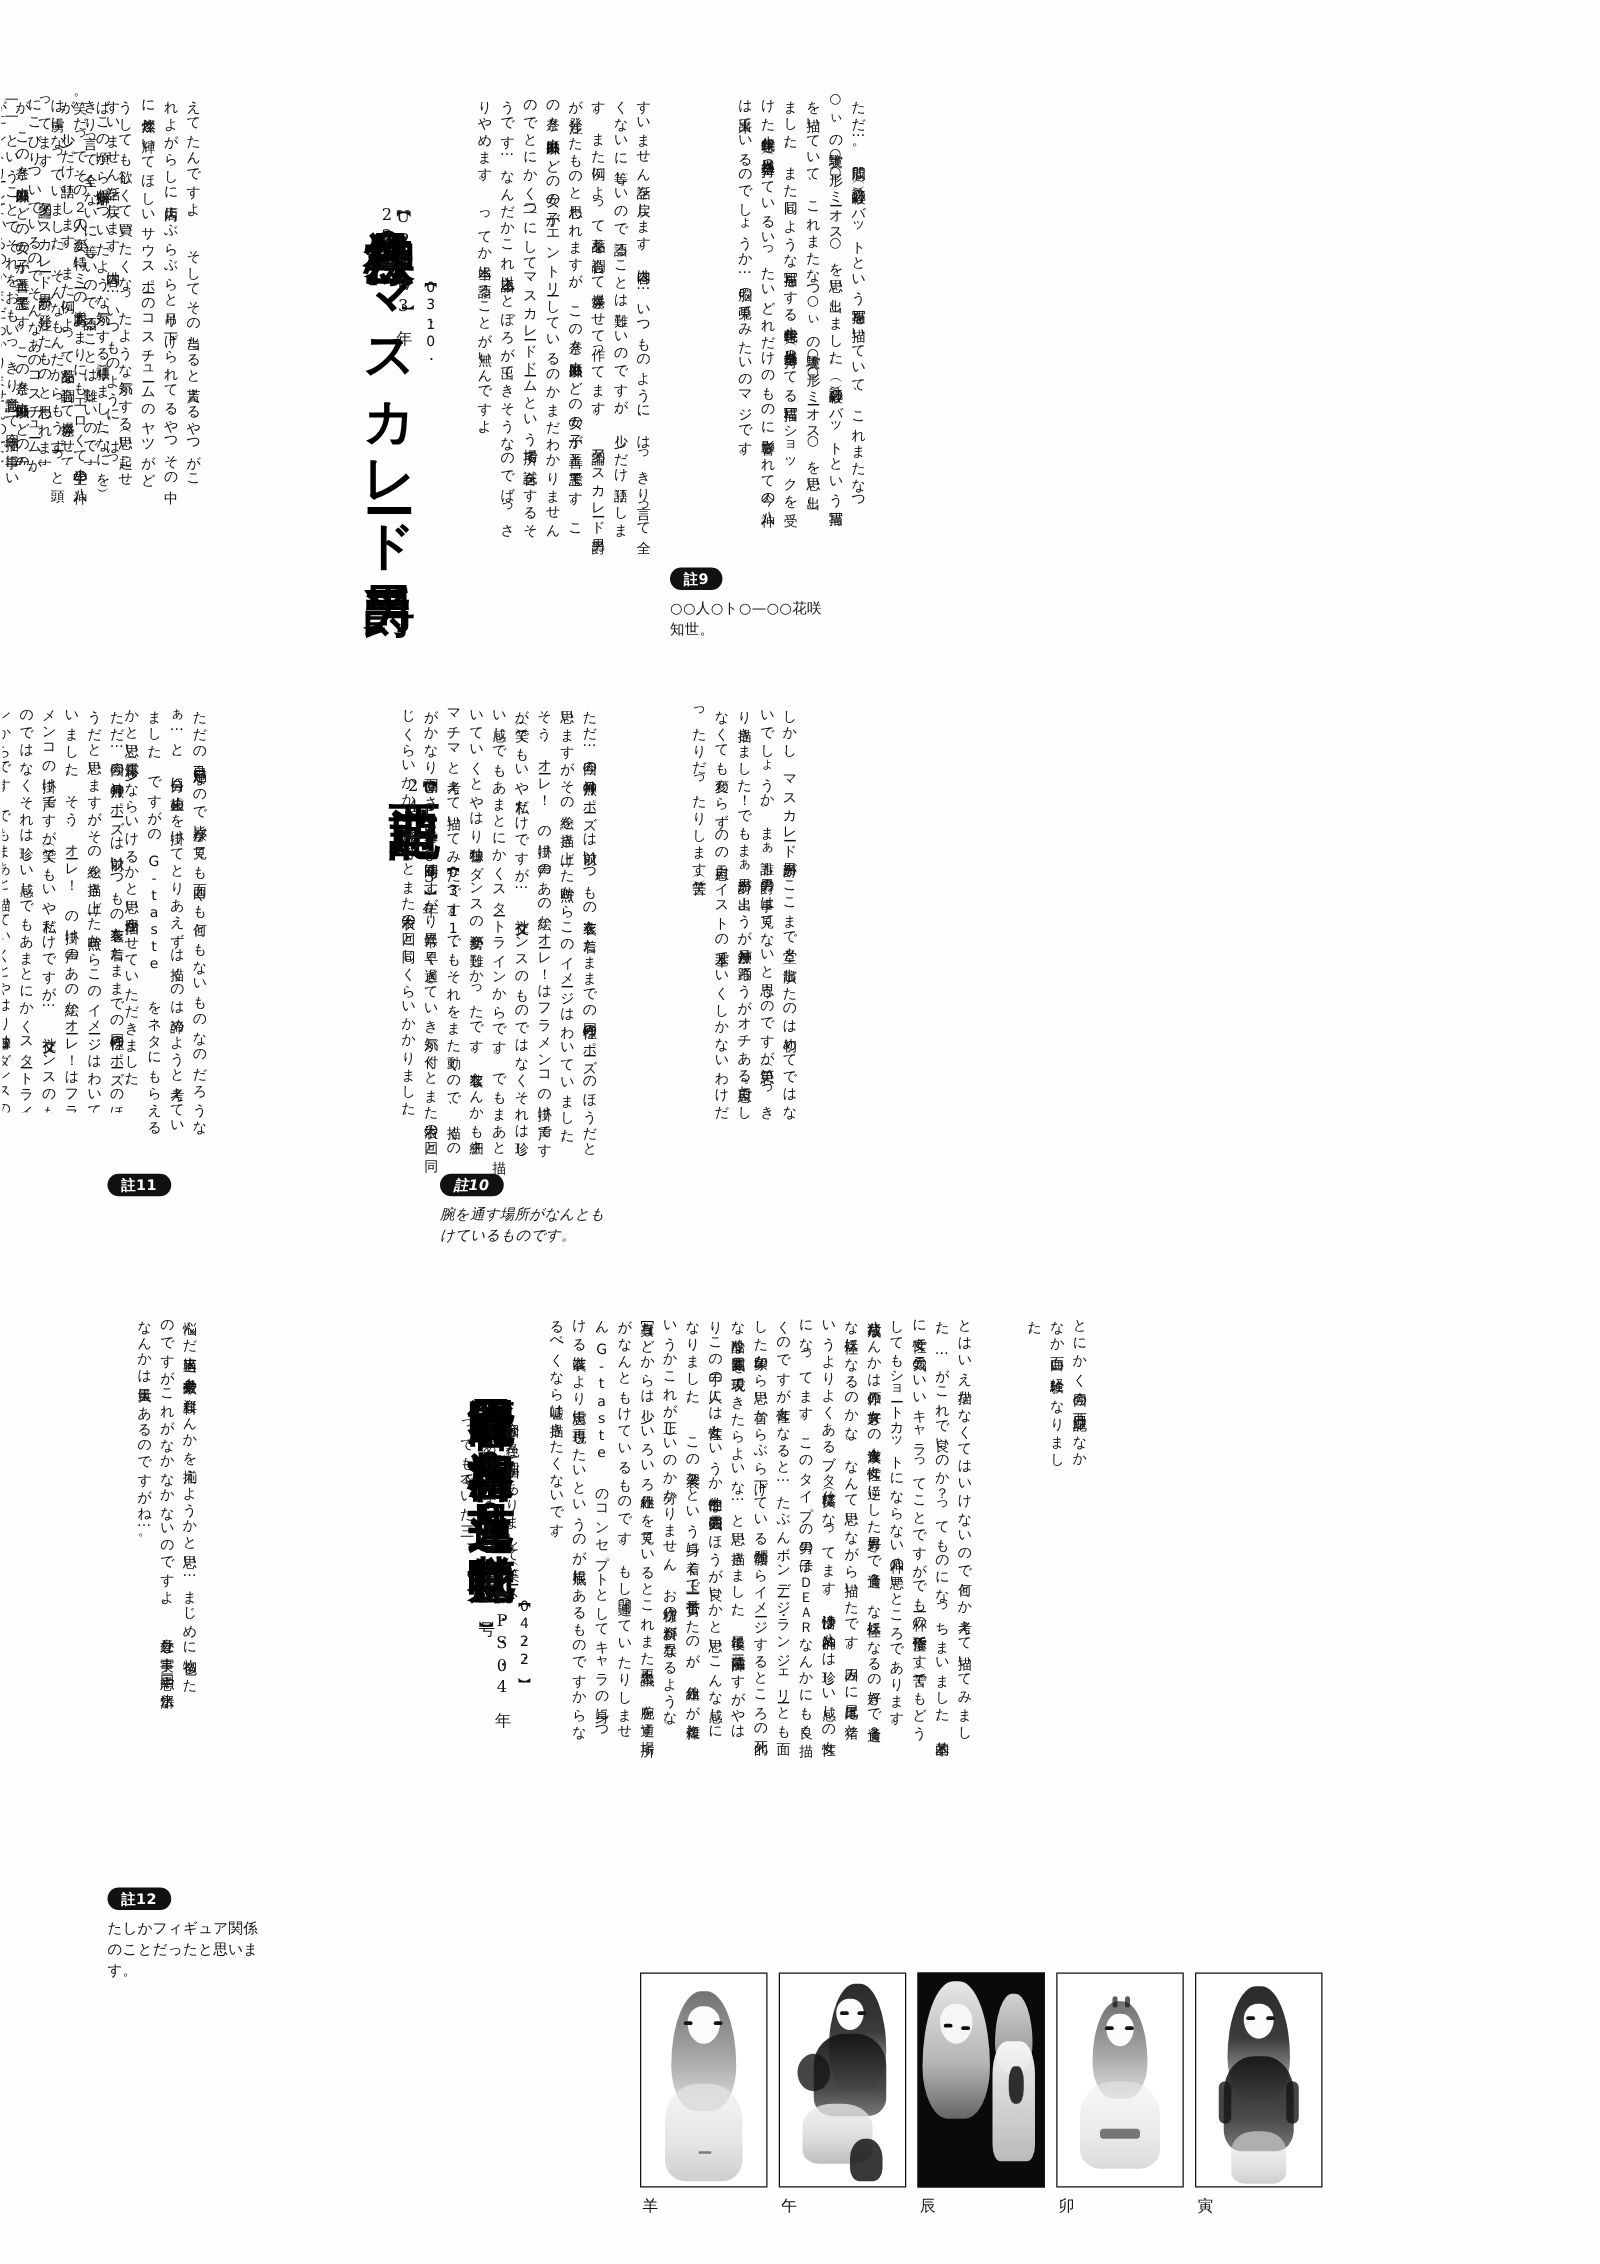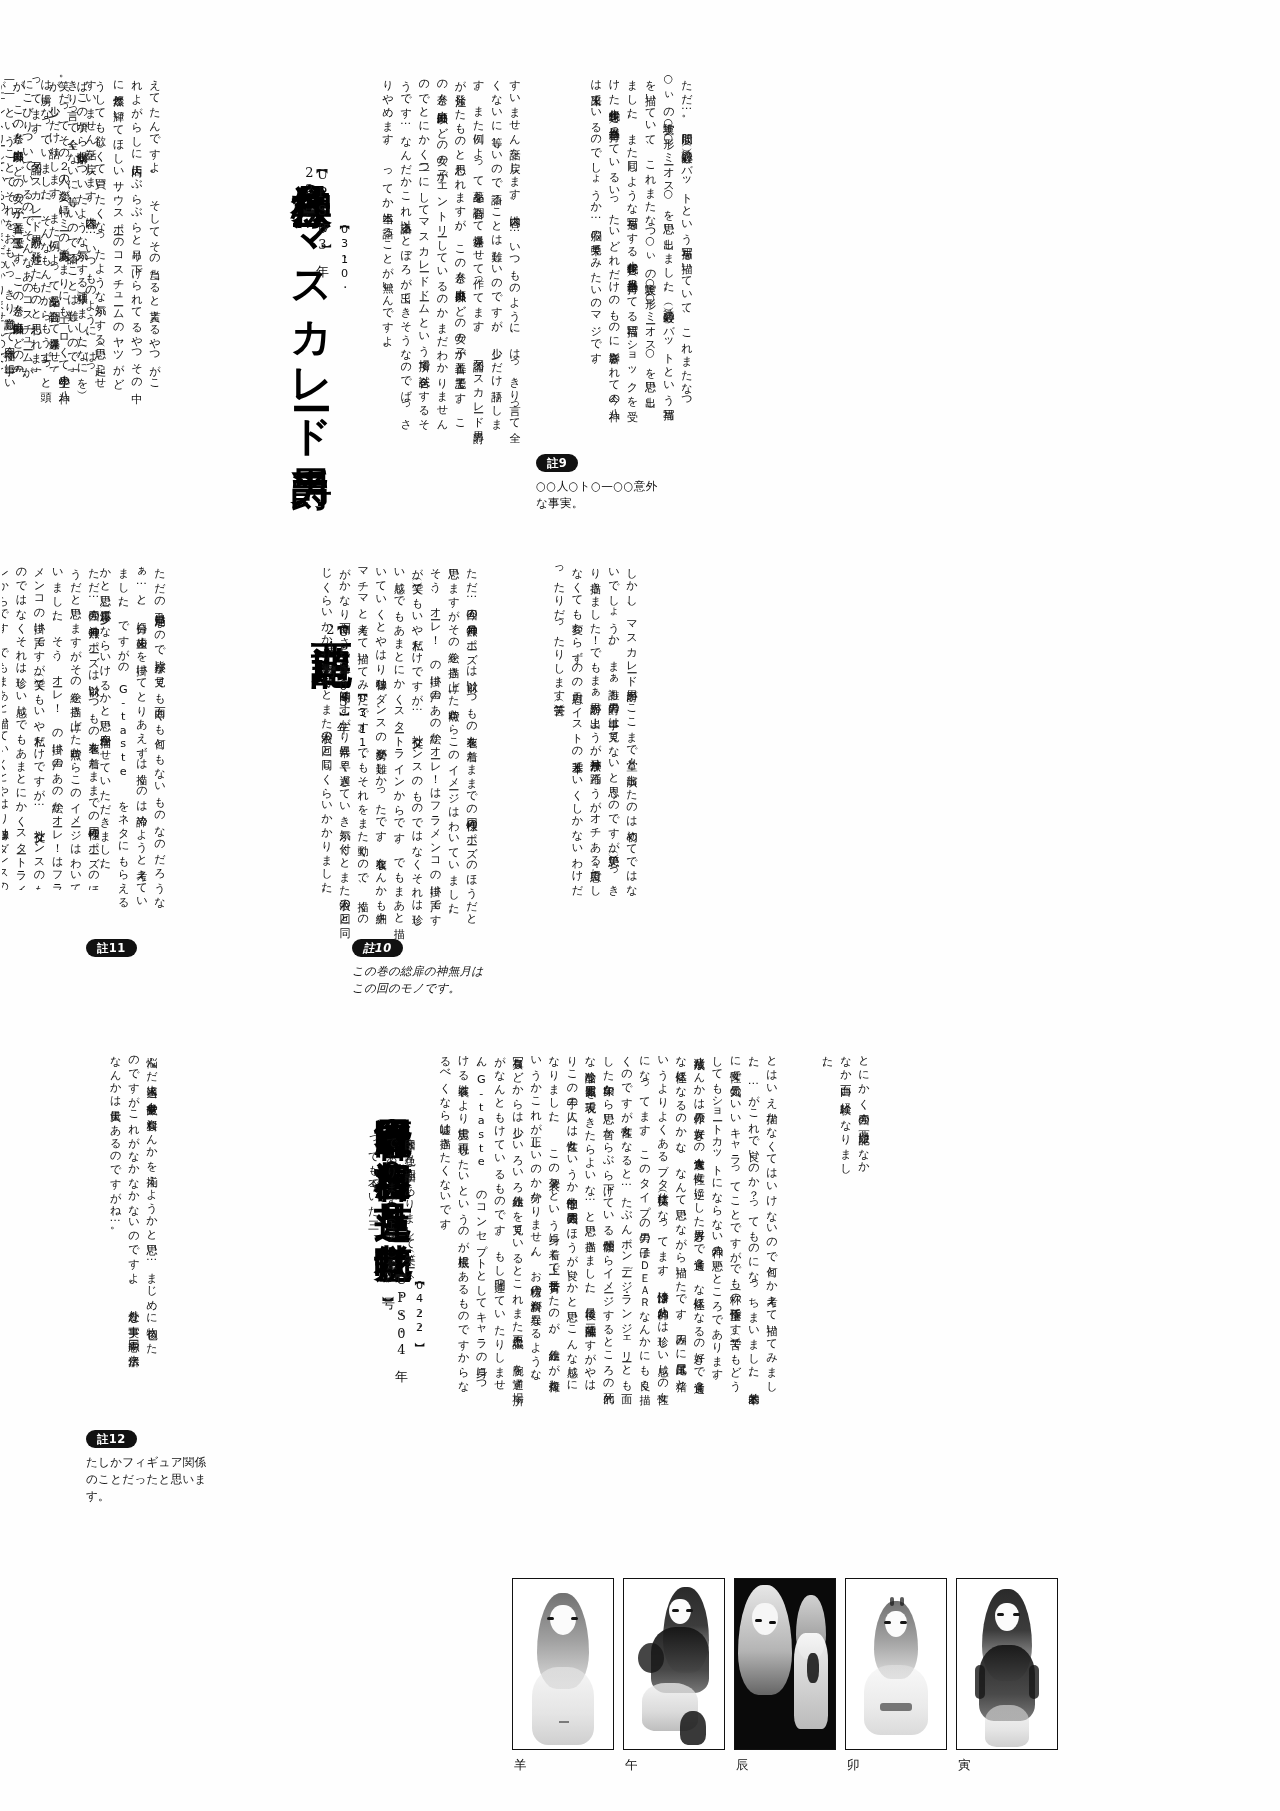--- a/index.html
+++ b/index.html
@@ -121,61 +121,61 @@
   <div class="vtext" style="position:absolute;right:1117px;top:72px;height:312px;width:166px;">えてたんですよ。　そしてその当たると貰えるやつがこれよがらしに店内にぶらぶらと吊り下げられてるやつその中に燦然と輝いてほしいサウスポーのコスチュームのヤツがどうしても欲しくて買いたくなったような気がする（思い起こせばこの頃から収集癖がついたような気がする）頑張りました（なにを）笑。だってその２人の姿が（特にミーの太腿）あまりにもエロくて小学生の八神は虜になっていました。そんなもんだからもうずーっと頭にこびりついているのでそんなあのコスチュームが。——ということでそれをおもいっきり意識して今回描く事にいたしました。</div>
 
   <div class="vtext" style="position:absolute;right:757px;top:72px;height:352px;width:190px;">すいません話を戻します。内容は…いつものように、はっきり言って全くないに等しいので語ることは難しいのですが、少しだけ語りします。また例によって薬品を調合して爆発させて作ってます。　勿論マスカレード男爵が発注したものと思われますが、この奈々と麻由以外にどの女の子が善玉と悪玉です。この奈々と麻由以外にどの女の子がエントリーしているのかまだわかりませんのでとにかく二つにしてマスカレードドームという場所で試合をするそうです…なんだかこれ以上語るとぼろが出てきそうなのでばっさりやめます。　ってか本当に語ることが無いんですよ。</div>
 
   <div class="vtext" style="position:absolute;right:585px;top:72px;height:330px;width:160px;">ただ…。股間に（註）必殺のバットという描写を描いていて、これまたなつ○ぃの実験○形○ミーオス○を思い出しました。（註）必殺のバットという描写を描いていて、これまたなつ○ぃの実験○形○ミーオス○を思い出しました。また同じような描写をする少年時代を（当然全巻持ってる描写にショックを受けた少年時代を（当然全巻持っているいったいどれだけのものに影響されて今の八神は出来ているのでしょうか…脳の中見てみたいのマジです。</div>
 
   <div class="vtext" style="position:absolute;right:1181px;top:72px;height:300px;width:98px;overflow:hidden;">すいません話を戻します。内容は…いつものように、はっきり言って全くないに等しいので語ることは難しいのですが、少しだけ語りします。また例によって薬品を調合して爆発させて作ってます。　勿論マスカレード男爵が発注したものと思われますが、この奈々と麻由以外にどの女の子が善玉と悪玉です。この奈々と麻由以外にどの女の子がエントリーしているのかまだわかりませんのでとにかく二つにしてマスカレードドームという場所で試合をするそうです…なんだかこれ以上語るとぼろが出てきそうなのでばっさりやめます。　ってか本当に語ることが無いんですよ。</div>
 
   <div class="note" style="left:536px;top:420px;">
     <span class="note-pill">註9</span>
-    <div class="note-body">○○人○ト○—○○意外な事実。</div>
+    <div class="note-body">○○人○ト○—○○花咲知世。</div>
   </div>
 
   <div class="heading" style="position:absolute;right:928px;top:612px;height:140px;font-size:41px;">西遊記</div>
 
   <div class="issue" style="position:absolute;right:930px;top:622px;height:105px;">【U・P・S・03年24号】</div>
 
   <div class="vtext" style="position:absolute;right:909px;top:690px;height:62px;width:16px;">【03・11・4】</div>
 
   <div class="vtext" style="position:absolute;right:1112px;top:560px;height:342px;width:170px;">ただの自己満足なので皆様が見ても面白くも何ともないものなのだろうなぁ…と、自分に歯止めを掛けてとりあえずは描くのは諦めようと考えていました。ですがの G-taste をネタにもらえるかと思い（爆露）少しならいけるかと思い今回描かせていただきました。</div>
 
   <div class="vtext" style="position:absolute;right:800px;top:560px;height:360px;width:160px;">ただ…今回の神無月のポーズは以前いつもの衣装を着たままでの同様性のポーズのほうだと思いますがその絵を描き上げた時点からこのイメージはわいていました。そう、オーレ！　の掛け声のあの絵かオーレ！はフラメンコの掛け声ですが（笑）でもいや私だけですが…　社交ダンスのものではなくそれは珍しい感じでもあまとにかくスタートラインからです。でもまあと描いていくとやはり独特なダンスの姿勢が難しかったです。衣装なんかも細々チマチマと考えて描いてみたです。でもそれをまた動くので、描くのがかなり面倒くさい事に。時間はすがり異常に早く過ぎていき気が付くとまた浴衣の回と同じくらいかかり気が付くとまた浴衣の回と同じくらいかかりました。</div>
 
   <div class="vtext" style="position:absolute;right:640px;top:560px;height:330px;width:120px;">しかし、マスカレード男爵がここまで堂々と出演したのは初めてではないでしょうか。まぁ誰も男爵の事は見てないと思うのですが（笑）思いっきり描きました！でもまぁ男爵が出ようが神無月が踊ろうがオチある『自慰』でしなくても変わらずのの自慰テイストの基本でいくしかないわけだったりだったりします（苦笑）</div>
 
   <div class="vtext" style="position:absolute;right:1178px;top:560px;height:330px;width:100px;overflow:hidden;">ただ…今回の神無月のポーズは以前いつもの衣装を着たままでの同様性のポーズのほうだと思いますがその絵を描き上げた時点からこのイメージはわいていました。そう、オーレ！　の掛け声のあの絵かオーレ！はフラメンコの掛け声ですが（笑）でもいや私だけですが…　社交ダンスのものではなくそれは珍しい感じでもあまとにかくスタートラインからです。でもまあと描いていくとやはり独特なダンスの姿勢が難しかったです。衣装なんかも細々チマチマと考えて描いてみたです。でもそれをまた動くので、描くのがかなり面倒くさい事に。時間はすがり異常に早く過ぎていき気が付くとまた浴衣の回と同じくらいかかり気が付くとまた浴衣の回と同じくらいかかりました。</div>
 
   <div class="note" style="left:352px;top:905px;font-style:italic;">
     <span class="note-pill">註10</span>
-    <div class="note-body">この巻の総扉の神無月はこの回のモノです。</div>
+    <div class="note-body">腕を通す場所がなんともけているものです。</div>
   </div>
 
   <div class="note" style="left:86px;top:905px;">
     <span class="note-pill">註11</span>
   </div>
 
   <div class="heading sm" style="position:absolute;right:868px;top:1088px;height:242px;width:172px;font-size:38px;line-height:1.02;">瀬能明日香＆相沢香苗＆蓮見蓮＆花咲知世</div>
 
   <div class="issue" style="position:absolute;right:872px;top:1270px;height:100px;">【U・P・S・04年2号】</div>
 
   <div class="vtext" style="position:absolute;right:852px;top:1278px;height:62px;width:16px;">【04・2・2】</div>
 
   <div class="vtext" style="position:absolute;right:1120px;top:1048px;height:300px;width:150px;">悩んだ末適当に参考文献や資料なんかを揃えようかと思い…まじめに物色したのですがこれがなかなかないのですよ。　意外な事実、三国志や水滸伝なんかは大量にあるのですがね…。</div>
 
   <div class="vtext" style="position:absolute;right:500px;top:1048px;height:338px;width:612px;">とはいえ描かなくてはいけないので何とか考えて描いてみました。…がこれで良いのか？ってものになっちまいました。基本的に女性で元気のいいキャラってことですがでも一杯の孫悟空です（苦）でもどうしてもショートカットにならない八神の悪いところであります。猪八戒なんかは原作の女好きの大食漢を女性に逆にした男好きで食通？　な妖怪になるの好きで食通？　な妖怪になるのかな。なんて思いながら描いたです。因みに尻尾は猪というよりよくあるブタ仕様（笑）になってます。沙悟浄は八神的には珍しい感じの女性になってます。このタイプの男の子はＤＥＡＲなんかにも良く描くのですが女性となると…たぶんボンデージ・ランジェリーとも面した印象から思い首からぶら下げている髑髏からイメージするところの死的な冷酷な雰囲気を表現できたらよいな…と思い描きました。最後に三蔵法師ですがやはりこの手の人には女性というか中性的な雰囲気のほうが良いかと思いこんな感じになりました。　この袈裟？という身に着く上で一番苦労したのが、仕組みが複雑というかこれが正しいのか分かりません。お坊様の資料が異なるような。写真などからは少しいろいろ仕組みを見ているとこれまた不思議と、腕を通す場所がなんともけているものです。もし間違っていたりしません。G-taste のコンセプトとしてキャラの身につける衣装はより忠実に再現したいというのが根底にあるものですからなるべくなら嘘は描きたくないです。</div>
 
   <div class="vtext" style="position:absolute;right:408px;top:1048px;height:120px;width:58px;">とにかく今回の西遊記はなかなか面白い経験になりました。</div>
 
   <div class="vtext" style="position:absolute;right:862px;top:1130px;height:150px;width:70px;overflow:hidden;">今回は色々な理由がありまして（笑）ナース全員集合であります。（註12）全員といっても今でいた三</div>
 
-  <div class="note" style="left:86px;top:1396px;">
+  <div class="note" style="left:86px;top:1476px;">
     <span class="note-pill">註12</span>
     <div class="note-body">たしかフィギュア関係のことだったと思います。</div>
   </div>
 
   <div class="strip" style="left:512px;top:1578px;">
 
     <div class="fig">
       <div class="fig-frame">
         <div class="sil">
           <div class="hair light" style="width:52px;height:96px;top:14px;"></div>

